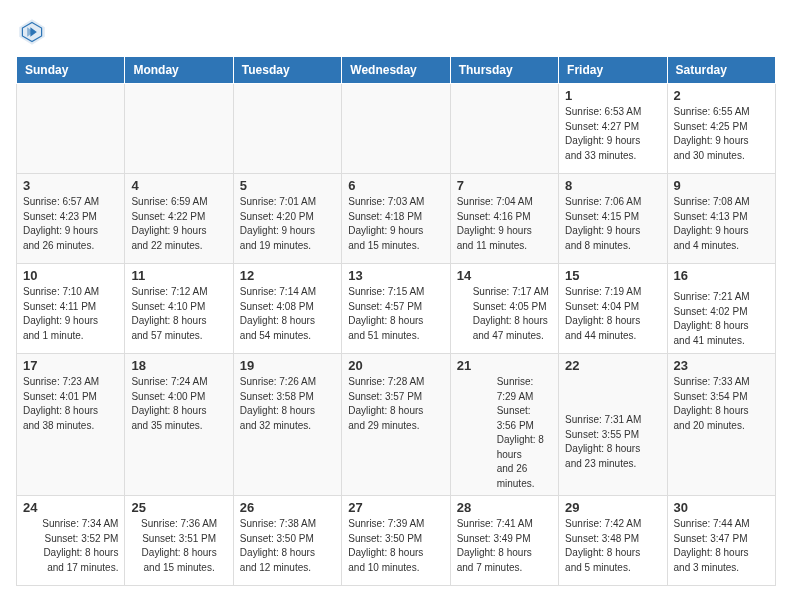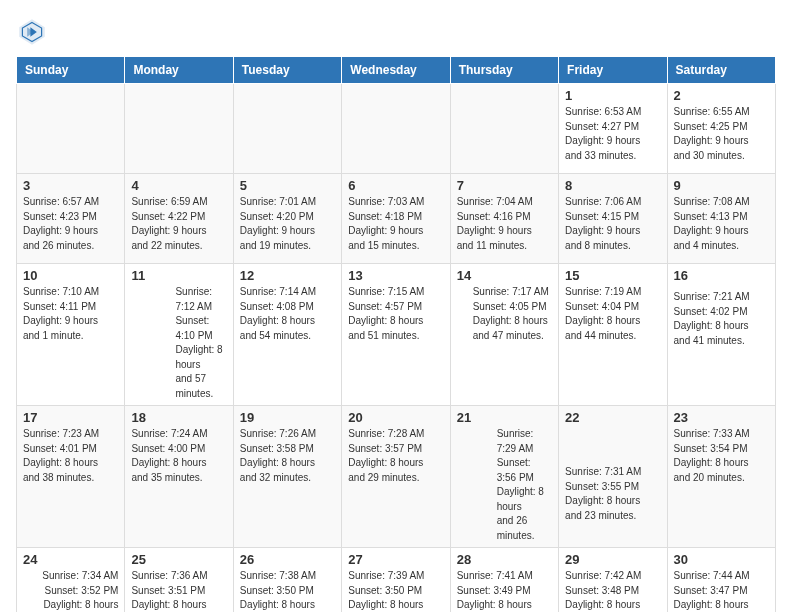--- a/index.html
+++ b/index.html
@@ -197,21 +197,21 @@
       <tr>
         <td>
           <span class="day-num">10</span>
           <div class="day-info" style="white-space: pre-line;">Sunrise: 7:10 AM
 Sunset: 4:11 PM
 Daylight: 9 hours
 and 1 minute.</div>
         </td>
         <td>
           <span class="day-num">11</span>
-          <div class="day-info" style="white-space: pre-line; margin-left: 44px;">Sunrise: 7:12 AM
+          <div class="day-info" style="white-space: pre-line;">Sunrise: 7:12 AM
 Sunset: 4:10 PM
 Daylight: 8 hours
 and 57 minutes.</div>
         </td>
         <td>
           <span class="day-num">12</span>
           <div class="day-info" style="white-space: pre-line;">Sunrise: 7:14 AM
 Sunset: 4:08 PM
 Daylight: 8 hours
 and 54 minutes.</div>
@@ -299,21 +299,21 @@
       <tr>
         <td>
           <span class="day-num">24</span>
           <div class="day-info" style="white-space: pre-line; text-align: right;">Sunrise: 7:34 AM
 Sunset: 3:52 PM
 Daylight: 8 hours
 and 17 minutes.</div>
         </td>
         <td>
           <span class="day-num">25</span>
-          <div class="day-info" style="white-space: pre-line;">Sunrise: 7:36 AM
+          <div class="day-info" style="white-space: pre-line; text-align: center;">Sunrise: 7:36 AM
 Sunset: 3:51 PM
 Daylight: 8 hours
 and 15 minutes.</div>
         </td>
         <td>
           <span class="day-num">26</span>
           <div class="day-info" style="white-space: pre-line;">Sunrise: 7:38 AM
 Sunset: 3:50 PM
 Daylight: 8 hours
 and 12 minutes.</div>

